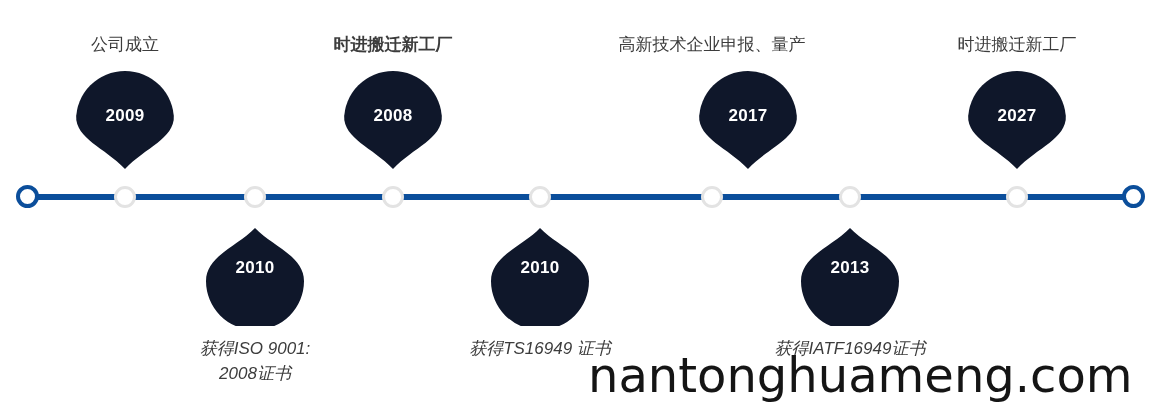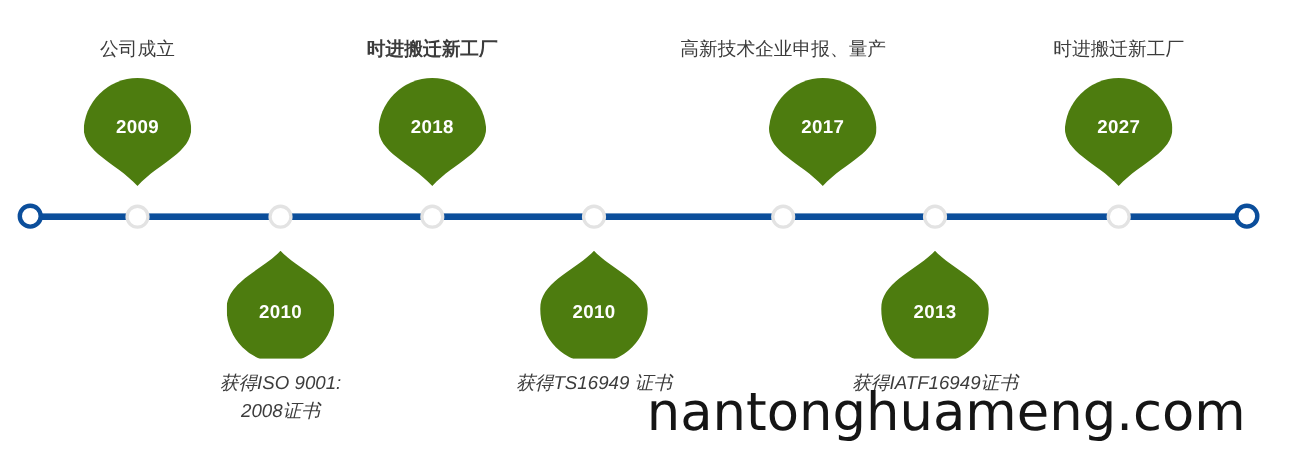--- a/index.html
+++ b/index.html
@@ -45,21 +45,21 @@
     margin-left: -11.5px;
     top: 185px;
   }
 
   
   .pin {
     position: absolute;
     width: 98px;
     height: 98px;
     margin-left: -49px;
-    background: #4d7c0f;
+    background: #0f172a;
   }
   
   .pin.up {
     border-radius: 50% 50% 50% 50% / 50% 50% 50% 50%;
     clip-path: path("M 49 98 C 28 76, 0 68, 0 45 A 49 49 0 1 1 98 45 C 98 68, 70 76, 49 98 Z");
   }
   
   .pin.down {
     clip-path: path("M 49 0 C 66 18, 98 28, 98 53 A 49 49 0 1 1 0 53 C 0 28, 32 18, 49 0 Z");
   }
@@ -67,21 +67,21 @@
     position: absolute;
     left: 0;
     width: 98px;
     text-align: center;
     color: #ffffff;
     font-size: 17px;
     font-weight: bold;
     letter-spacing: 0.3px;
   }
   .pin.up .pin-year { top: 35px; }
-  .pin.down .pin-year { top: 46px; }
+  .pin.down .pin-year { top: 30px; }
 
   
   .label {
     position: absolute;
     width: 300px;
     margin-left: -150px;
     text-align: center;
     color: #3c3c3c;
     font-size: 17px;
     line-height: 25px;
@@ -125,21 +125,21 @@
       <div class="pin up" style="left: 125px; top: 71px;">
         <div class="pin-year">2009</div>
       </div>
       <div class="label top" style="left: 125px;">公司成立</div>
       <div class="pin down" style="left: 255px; top: 228px;">
         <div class="pin-year">2010</div>
       </div>
       <div class="label bottom" style="left: 255px;">获得ISO 9001:
 2008证书</div>
       <div class="pin up" style="left: 393px; top: 71px;">
-        <div class="pin-year">2018</div>
+        <div class="pin-year">2008</div>
       </div>
       <div class="label top" style="left: 393px; font-weight: bold;">时进搬迁新工厂</div>
       <div class="pin down" style="left: 540px; top: 228px;">
         <div class="pin-year">2010</div>
       </div>
       <div class="label bottom" style="left: 540px;">获得TS16949 证书</div>
       <div class="pin up" style="left: 748px; top: 71px;">
         <div class="pin-year">2017</div>
       </div>
       <div class="label top" style="left: 712px;">高新技术企业申报、量产</div>

